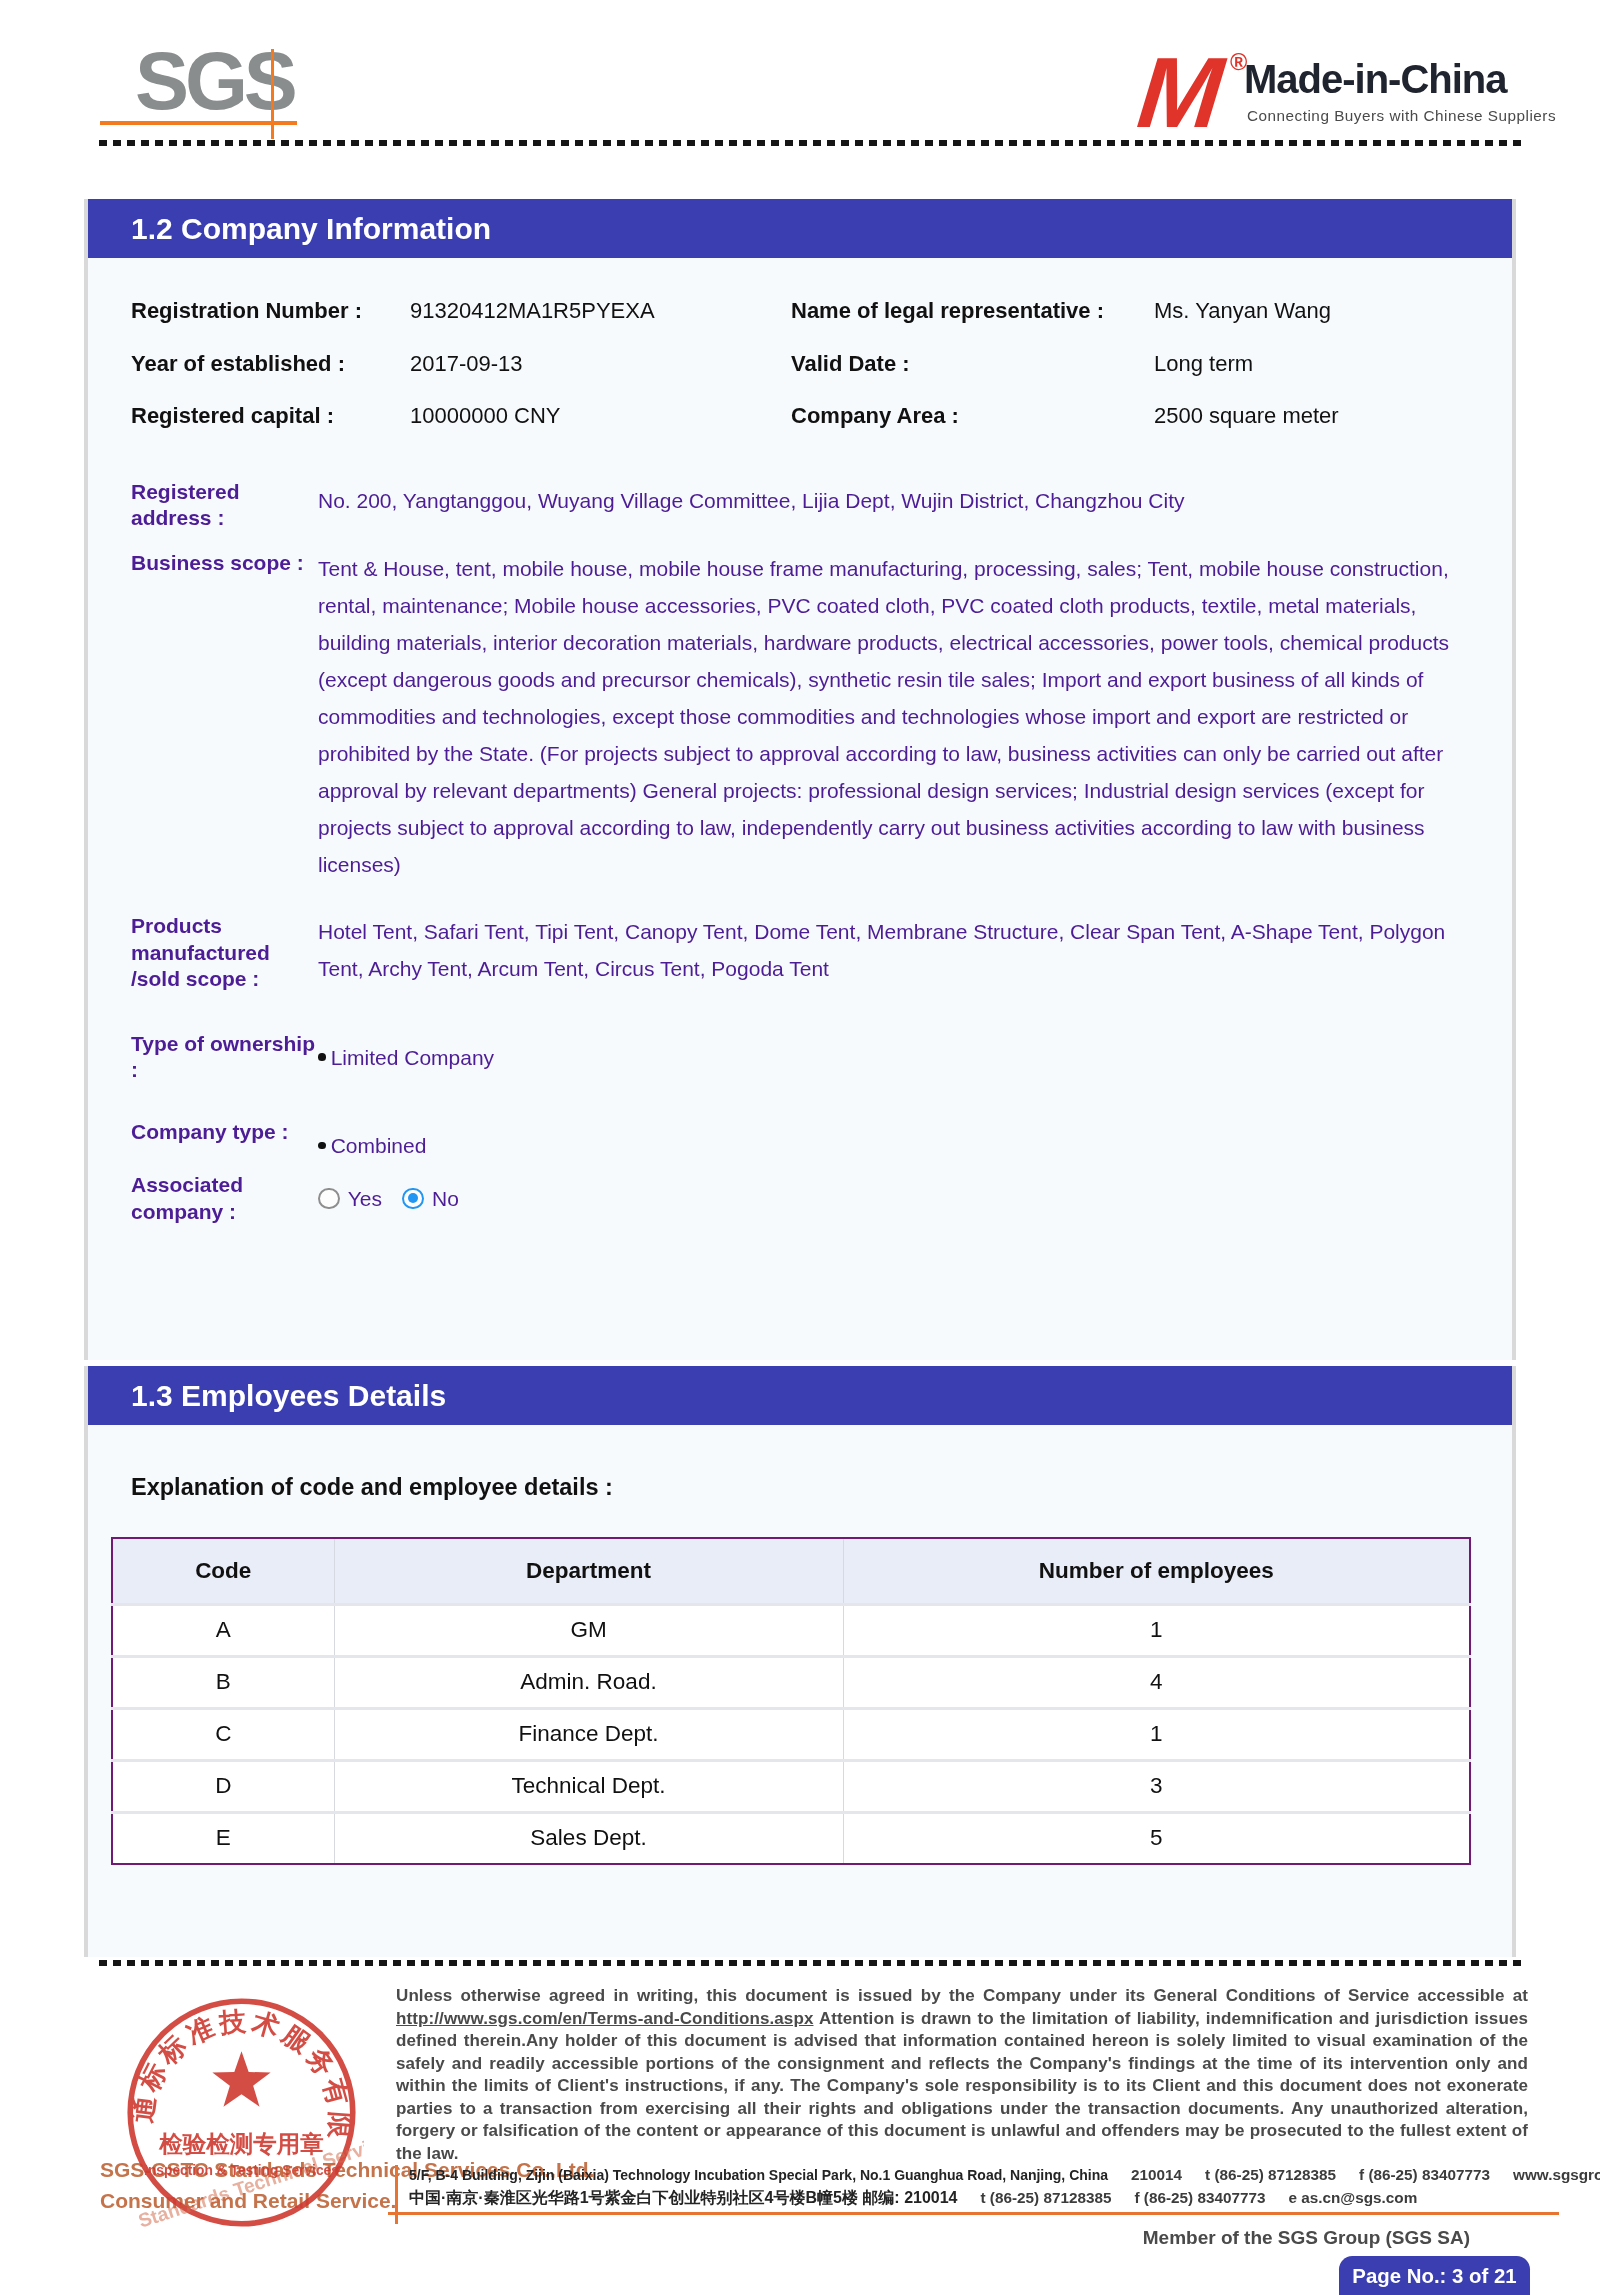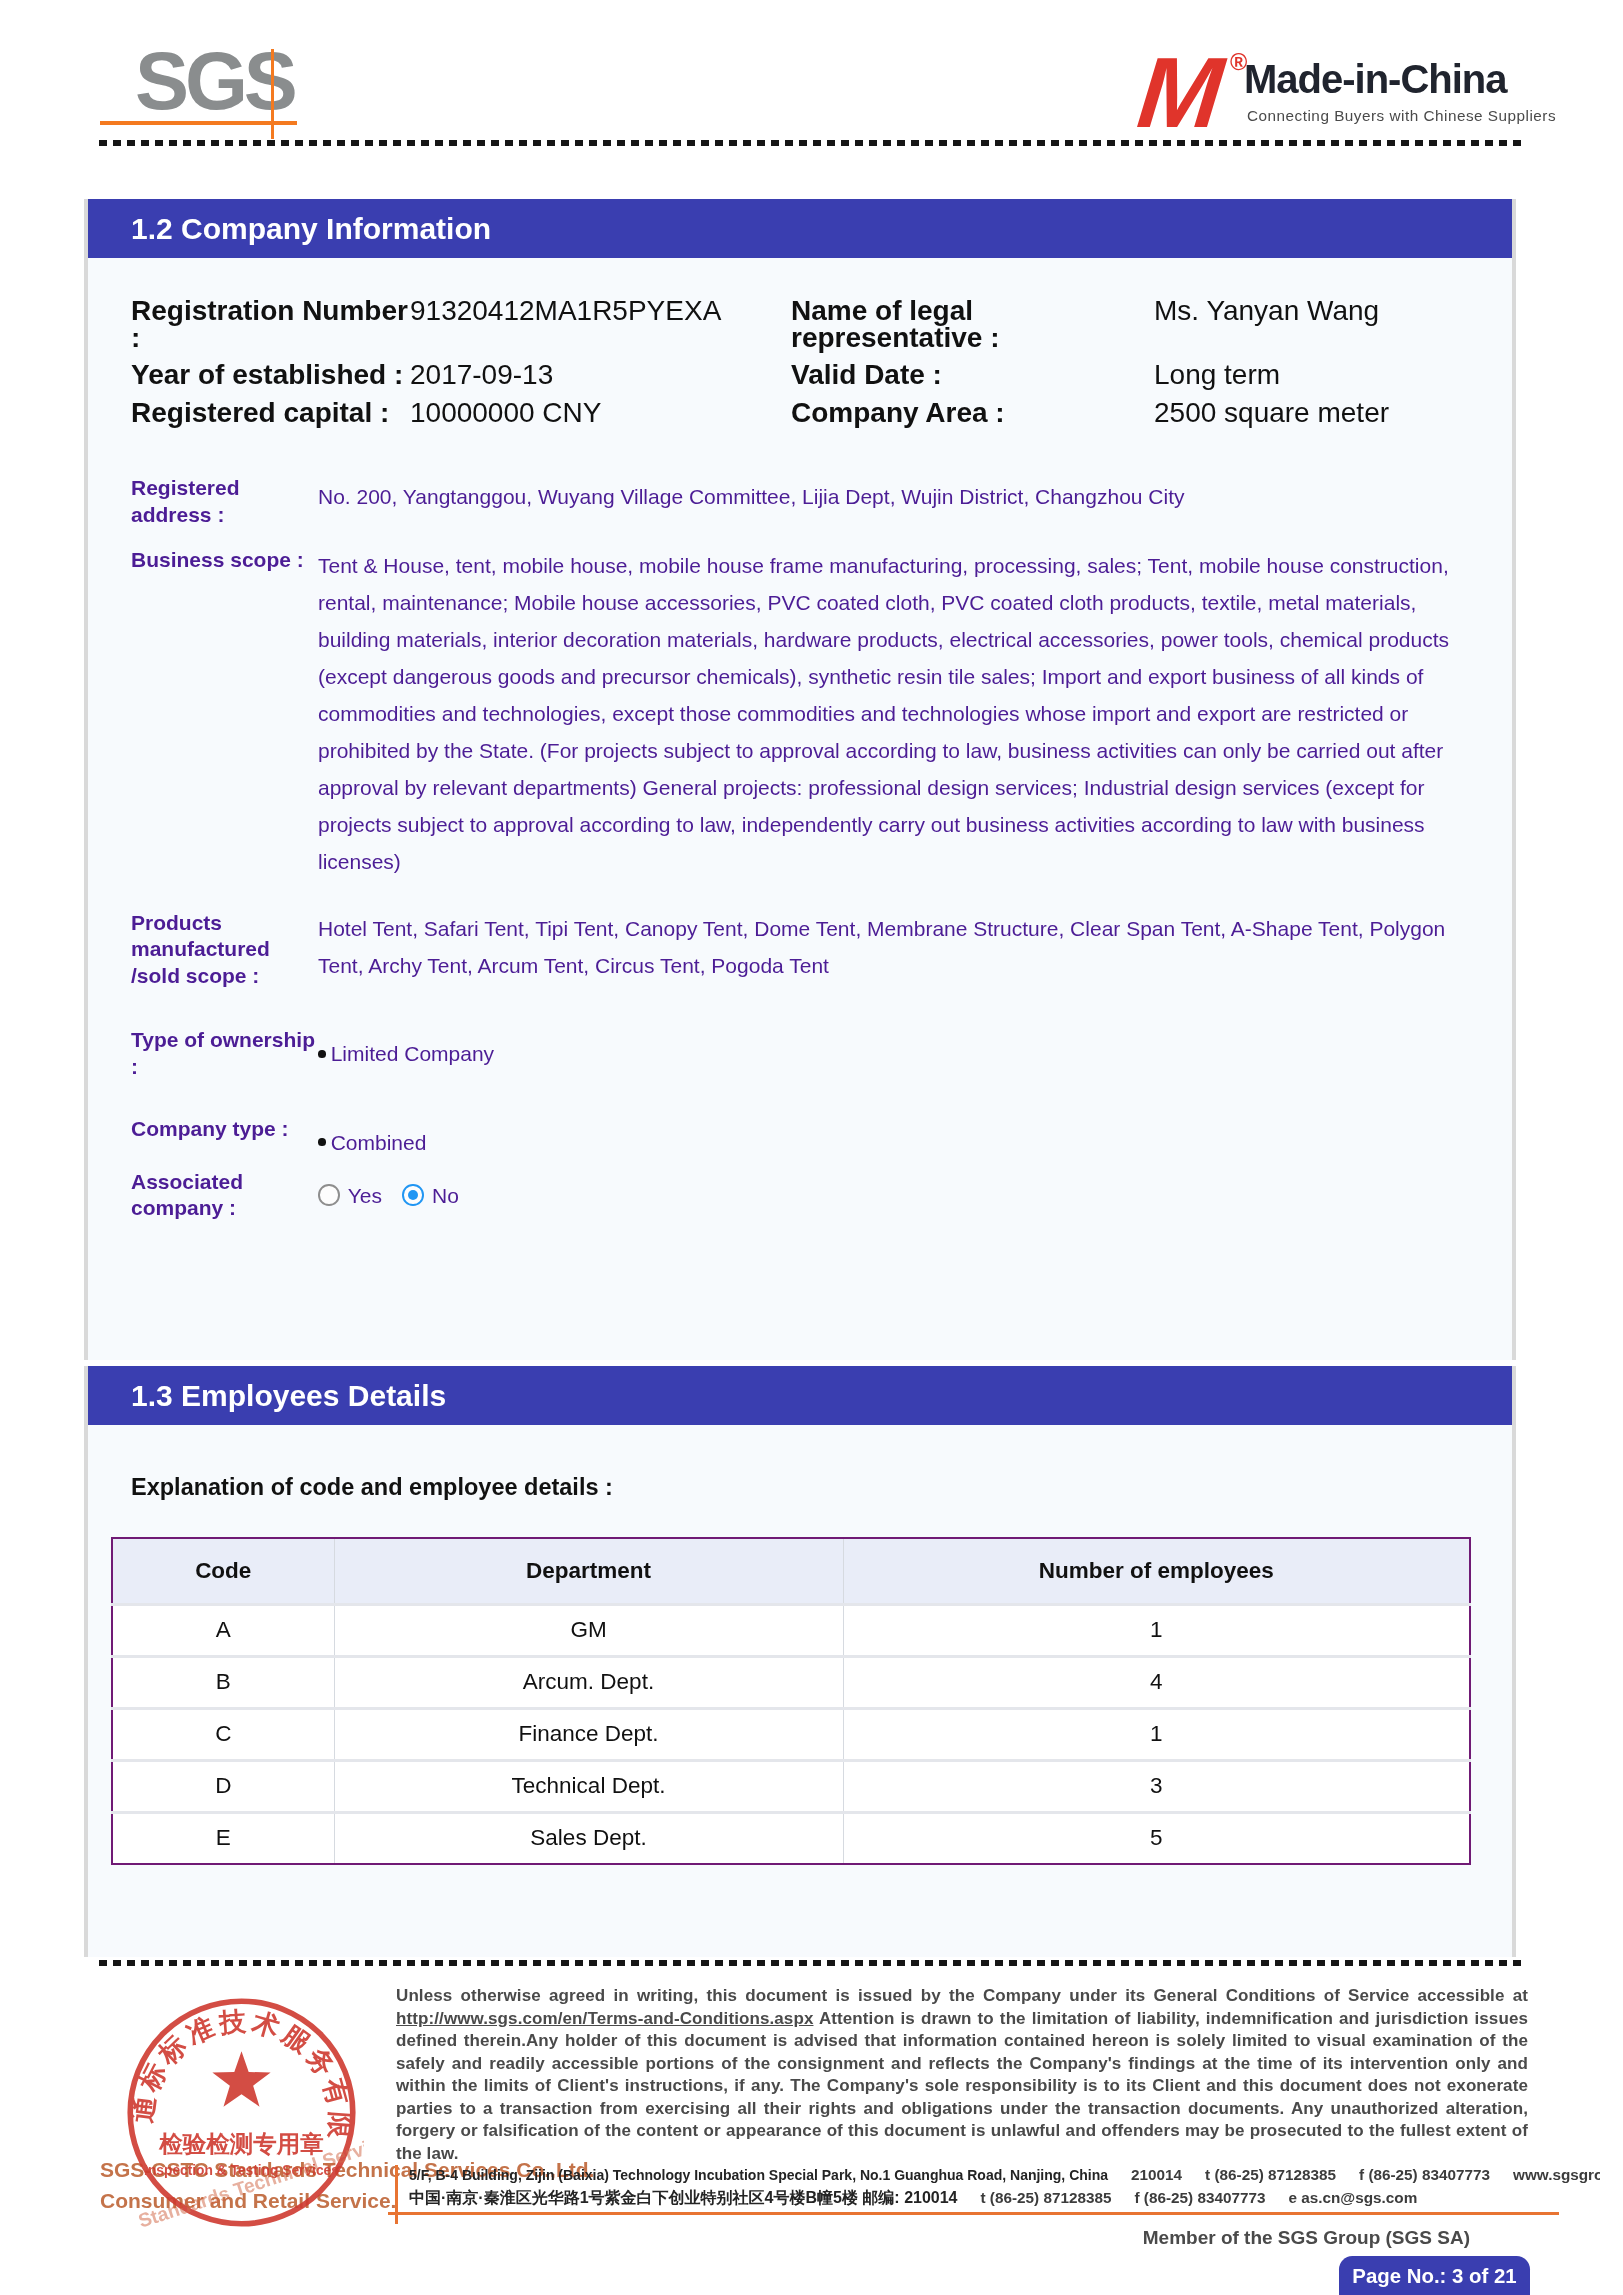--- a/index.html
+++ b/index.html
@@ -25,22 +25,22 @@
   .dash-bottom { left:99px; top:1960px; width:1427px; }
 
   
   .section { position:absolute; left:84px; width:1432px; background:#f7fafd;
              border-left:4.1px solid #d9d9d9; border-right:4.1px solid #d9d9d9; }
   .section-1 { top:199px; height:1161px; }
   .section-2 { top:1366px; height:591px; }
   .sec-header { height:59px; background:#3a3eb0; color:#fff; font-size:30px; font-weight:bold;
                 line-height:59px; padding-left:43px; }
 
-  .kv-grid { display:grid; grid-template-columns:279px 381px 363px auto; row-gap:11px;
-             padding:40px 20.4px 0 43px; font-size:28px; line-height:26.6px; }
+  .kv-grid { display:grid; grid-template-columns:279px 381px 363px auto; row-gap:26px;
+             padding:40px 20.4px 0 43px; font-size:22px; line-height:26.6px; }
   .kv-grid .lbl { font-weight:bold; color:#111; }
   .kv-grid .val { color:#111; }
 
   .row { display:grid; grid-template-columns:187px auto; padding:0 28px 0 43px;
          font-size:21px; color:#4c1d95; }
   .row .lbl { font-weight:bold; line-height:26.6px; }
   .row .val { line-height:37px; }
   .row-address  { margin-top:49px; }
   .row-address .val { line-height:31px; padding-top:6.1px; }
   .row-scope    { margin-top:18px; }
@@ -184,21 +184,21 @@
           </tr>
         </thead>
       <tbody id="emp-tbody">
           <tr>
             <td>A</td>
             <td>GM</td>
             <td>1</td>
           </tr>
           <tr>
             <td>B</td>
-            <td>Arcum. Dept.</td>
+            <td>Admin. Road.</td>
             <td>4</td>
           </tr>
           <tr>
             <td>C</td>
             <td>Finance Dept.</td>
             <td>1</td>
           </tr>
           <tr>
             <td>D</td>
             <td>Technical Dept.</td>

